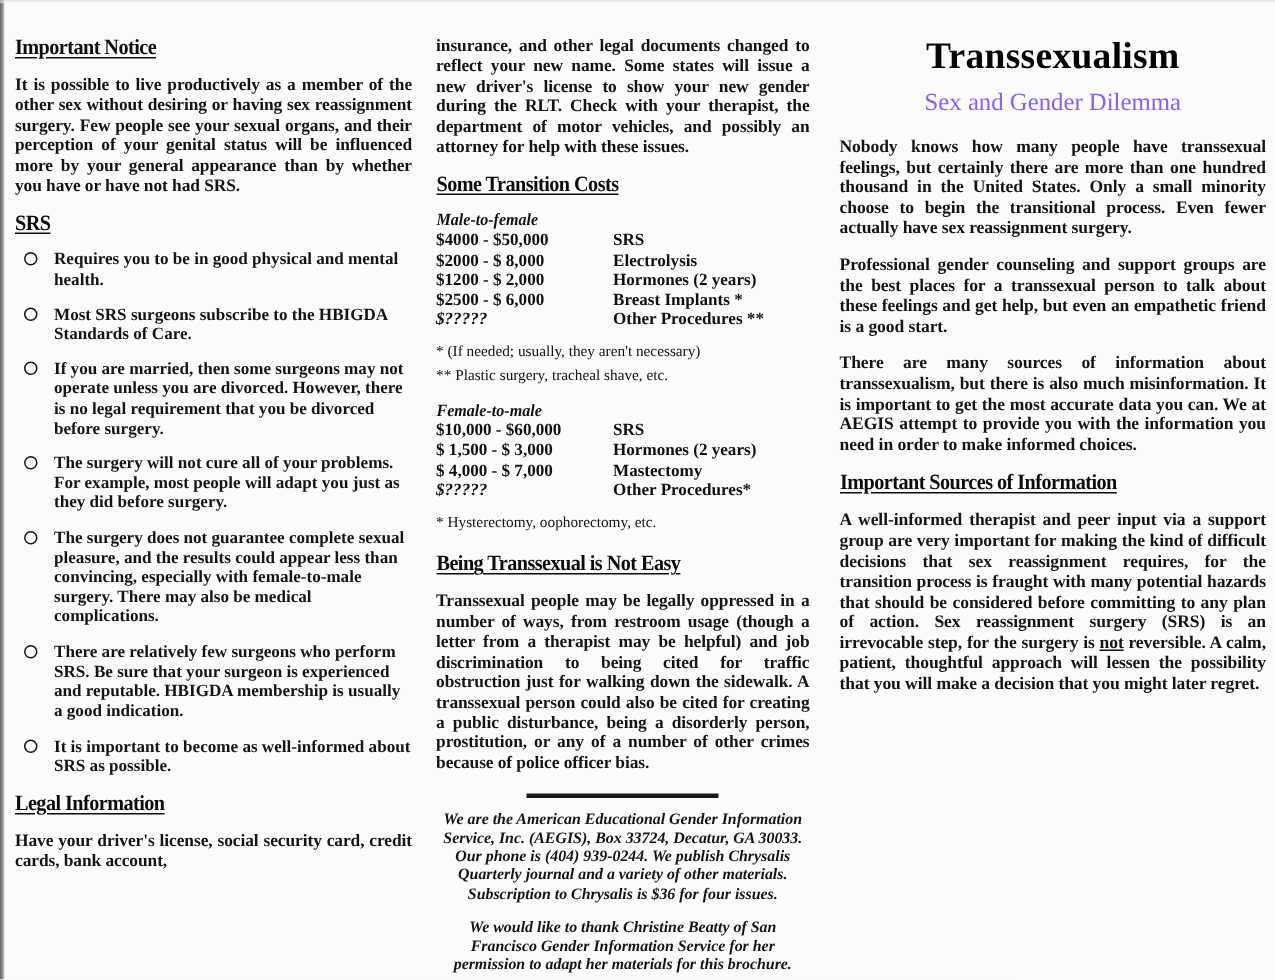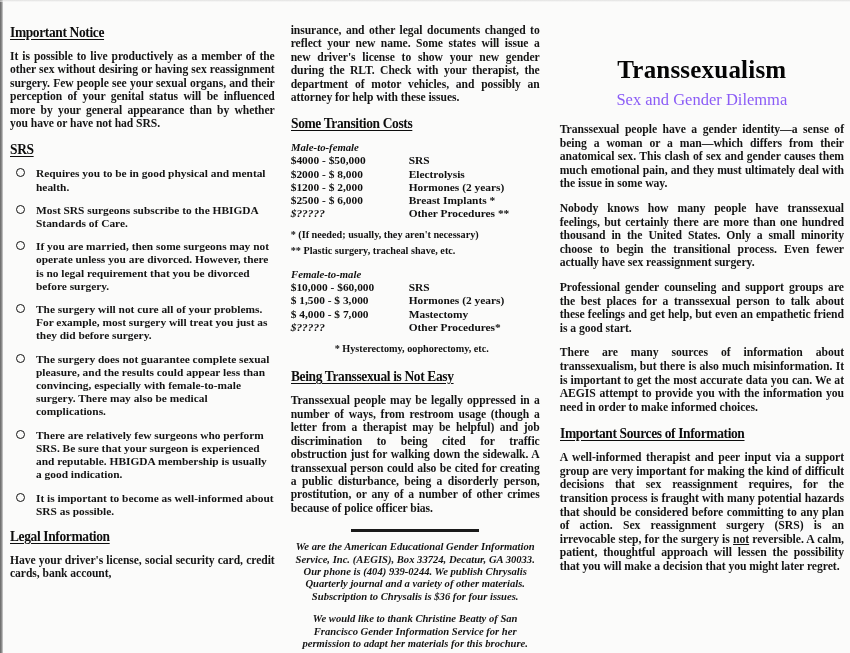--- a/index.html
+++ b/index.html
@@ -50,21 +50,21 @@
     box-sizing: border-box;
     padding: 24px 6px 6px 10px;
   }
 
   .col {
     box-sizing: border-box;
     height: 100%;
   }
   .col-1 { width: 286px; padding-right: 16px; }
   .col-2 { width: 268px; padding-right: 14px; }
-  .col-3 { width: 296px; padding-left: 6px; margin-top: 32px; }
+  .col-3 { width: 296px; padding-left: 6px; }
 
   
   .heading {
     font-family: "Liberation Serif", "DejaVu Serif", serif;
     font-size: 14.5px;
     font-weight: 700;
     letter-spacing: -0.4px;
     text-decoration: underline;
     text-underline-offset: 2px;
     margin: 0 0 9px 0;
@@ -137,25 +137,25 @@
     vertical-align: top;
     white-space: nowrap;
   }
   table.costs td.amount { width: 118px; }
   table.costs tr.unknown td.amount,
   table.costs tr.unknown td.item-unknown { font-style: italic; }
 
   .footnote {
     font-size: 10.2px;
     line-height: 12.4px;
-    font-weight: 700;
+    font-weight: 400;
     margin: 0 0 3px 0;
   }
   .footnotes { margin-bottom: 11px; }
-  .footnotes.single { margin-bottom: 13px; margin-left: 44px; }
+  .footnotes.single { margin-bottom: 13px; }
 
   
   .rule {
     height: 3px;
     background: #1a1a1a;
     width: 128px;
     margin: 14px auto 9px auto;
   }
 
   
@@ -214,21 +214,21 @@
         <li>
           <span class="bullet-mark"></span>
           <span>Most SRS surgeons subscribe to the HBIGDA Standards of Care.</span>
         </li>
         <li>
           <span class="bullet-mark"></span>
           <span>If you are married, then some surgeons may not operate unless you are divorced.  However, there is no legal requirement that you be divorced before surgery.</span>
         </li>
         <li>
           <span class="bullet-mark"></span>
-          <span>The surgery will not cure all of your problems.  For example, most surgery will treat you just as they did before surgery.</span>
+          <span>The surgery will not cure all of your problems.  For example, most people will adapt you just as they did before surgery.</span>
         </li>
         <li>
           <span class="bullet-mark"></span>
           <span>The surgery does not guarantee complete sexual pleasure, and the results could appear less than convincing, especially with female-to-male surgery.  There may also be medical complications.</span>
         </li>
         <li>
           <span class="bullet-mark"></span>
           <span>There are relatively few surgeons who perform SRS.  Be sure that your surgeon is experienced and reputable. HBIGDA membership is usually a good indication.</span>
         </li>
         <li>
@@ -317,21 +317,20 @@
 
       <p class="italic-block">We would like to thank Christine Beatty of San Francisco Gender Information Service for her permission to adapt her materials for this brochure.</p>
     </div>
 
     <div class="col col-3">
 
       <div class="title">Transsexualism</div>
 
       <div class="subtitle">Sex and Gender Dilemma</div>
 
-      <p class="body">Transsexual people have a gender identity—a sense of being a woman or a man—which differs from their anatomical sex. This clash of sex and gender causes them much emotional pain, and they must ultimately deal with the issue in some way.</p>
 
       <p class="body">Nobody knows how many people have transsexual feelings, but certainly there are more than one hundred thousand in the United States. Only a small minority choose to begin the transitional process. Even fewer actually have sex reassignment surgery.</p>
 
       <p class="body">Professional gender counseling and support groups are the best places for a transsexual person to talk about these feelings and get help, but even an empathetic friend is a good start.</p>
 
       <p class="body">There are many sources of information about transsexualism, but there is also much misinformation. It is important to get the most accurate data you can. We at AEGIS attempt to provide you with the information you need in order to make informed choices.</p>
 
       <div class="heading">Important Sources of Information</div>
 
       <p class="body"><span>A well-informed therapist and peer input via a support group are very important for making the kind of difficult decisions that sex reassignment requires, for the transition process is fraught with many potential hazards that should be considered before committing to any plan of action. Sex reassignment surgery (SRS) is an irrevocable step, for the surgery is </span><u class="inline-underline">not</u><span> reversible. A calm, patient, thoughtful approach will lessen the possibility that you will make a decision that you might later regret.</span></p>

